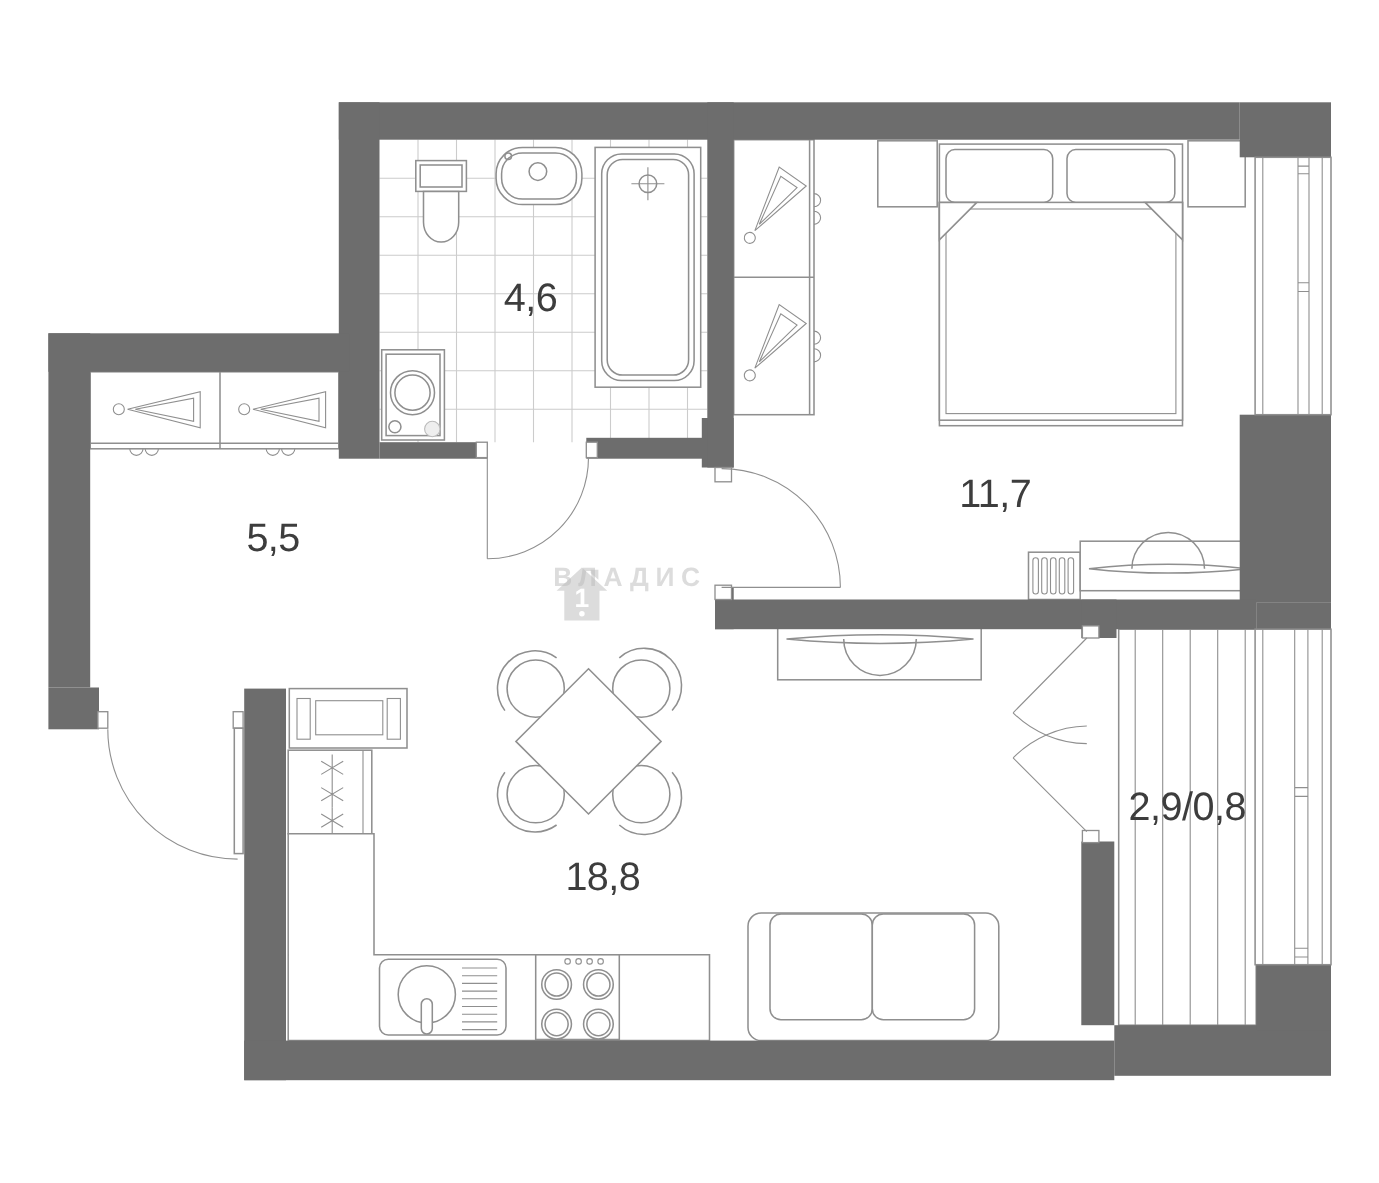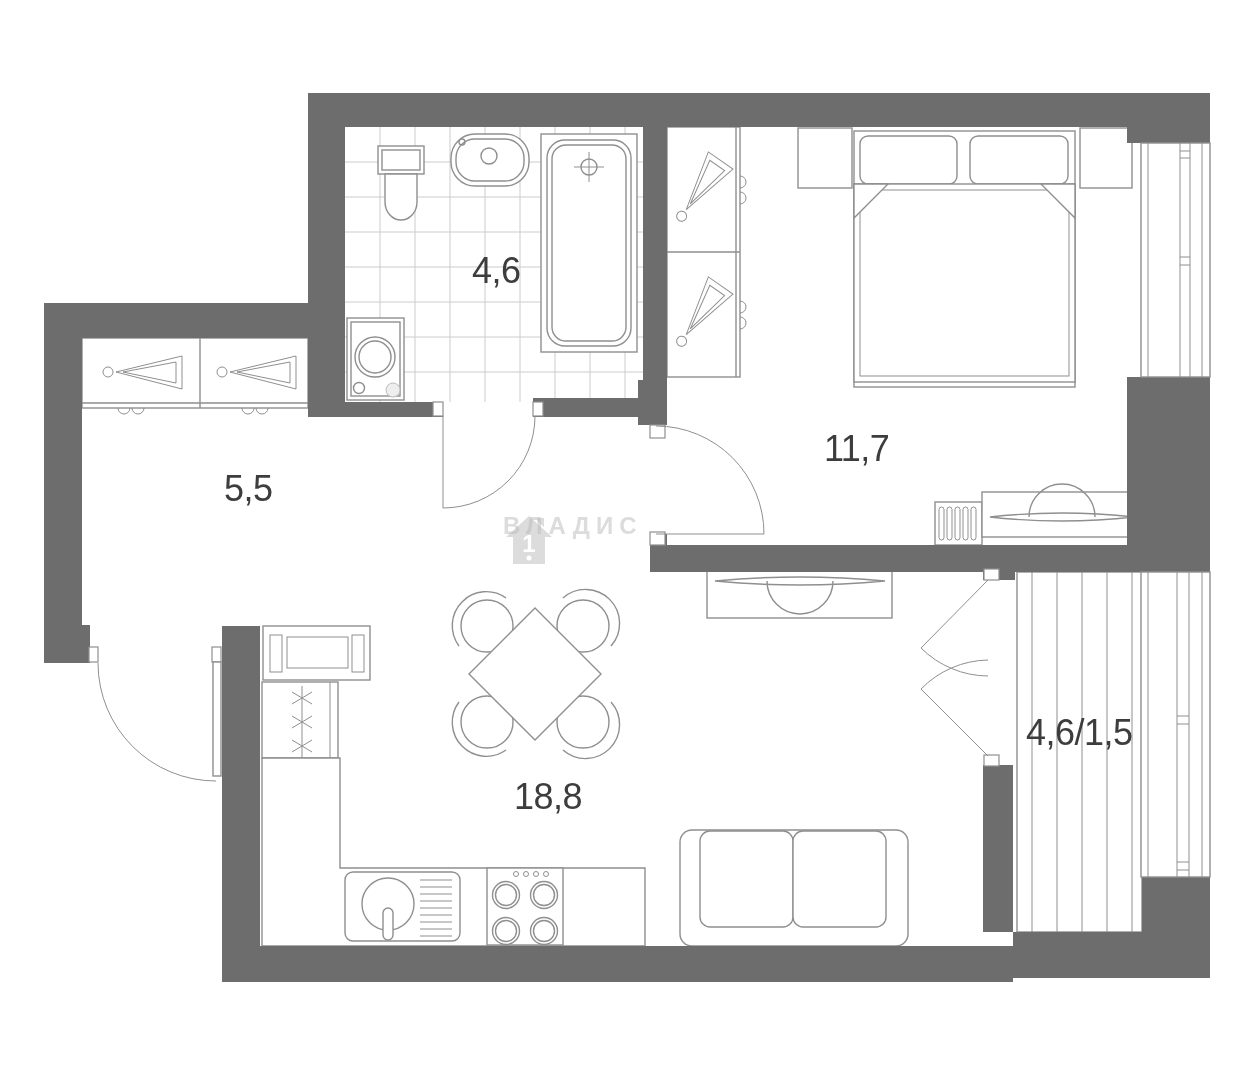--- a/index.html
+++ b/index.html
@@ -254,25 +254,25 @@
   </g>
   <g>
     <path class="f thin" d="M656,534H764M656,426A108,108 0 0 1 764,534"></path>
   </g>
   <g>
     <path class="f thin" d="M988,580L921,648M921,648A96,96 0 0 0 988,676"></path>
     <path class="f thin" d="M988,756L921,689M921,689A96,96 0 0 1 988,660"></path>
   </g>
 </svg>
 
-  <div class="room-label" style="left:472px;top:250px">4,6</div>
+  <div class="room-label" style="left:458px;top:250px">4,6</div>
   <div class="room-label" style="left:224px;top:468px">5,5</div>
-  <div class="room-label" style="left:824px;top:428px">11,7</div>
+  <div class="room-label" style="left:872px;top:428px">11,7</div>
   <div class="room-label" style="left:514px;top:776px">18,8</div>
-  <div class="room-label" style="left:1026px;top:712px">4,6/1,5</div>
+  <div class="room-label" style="left:1026px;top:712px">2,9/0,8</div>
 
   <div class="watermark">
     <svg width="52" height="54" viewBox="0 0 52 54">
       <path d="M26,4 L3,25 H10 V52 H42 V25 H49 Z M34,6 h7 v9 l-7,-6 Z" fill="var(--watermark,rgba(185,185,185,0.5))"></path>
       <text x="26" y="40" text-anchor="middle" fill="#fff" font-family="Liberation Sans, sans-serif" font-size="24" font-weight="bold">1</text>
       <circle cx="26" cy="46" r="2.5" fill="#fff"></circle>
     </svg>
     <span class="brand-text">ВЛАДИС</span>
   </div>
 

